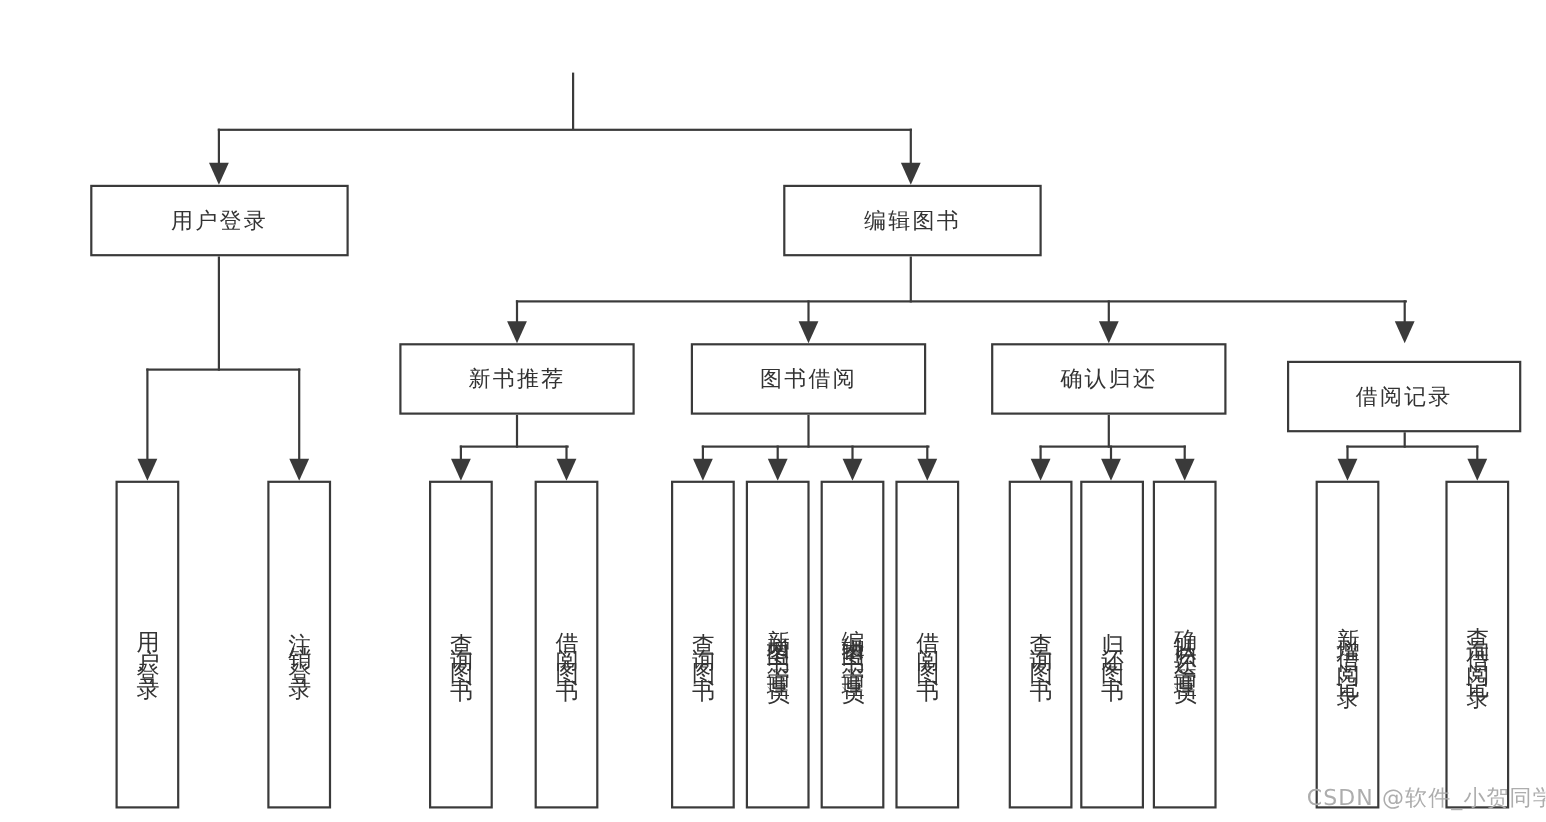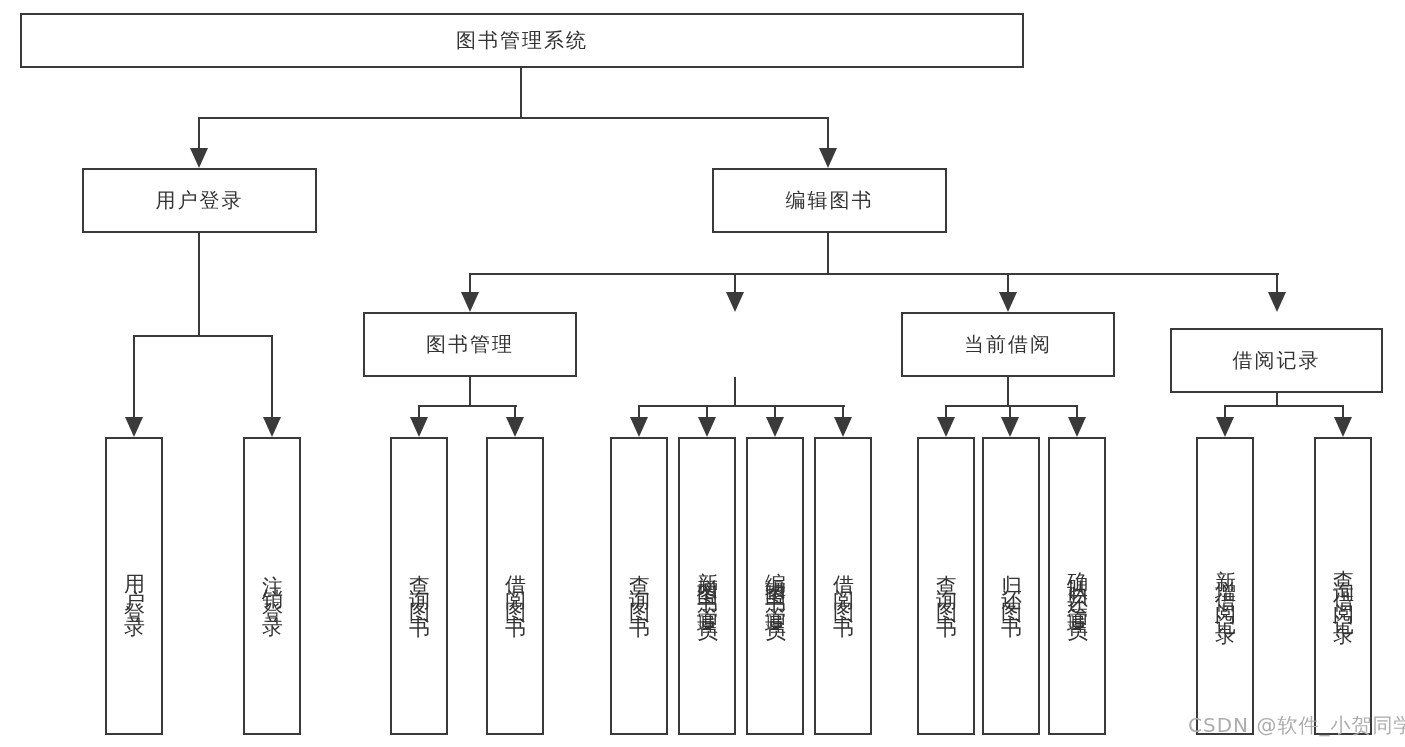--- a/index.html
+++ b/index.html
@@ -87,27 +87,27 @@
   <div class="v" style="left:1076px;top:405px;height:18px"></div>
   <div class="ah" style="left:1068px;top:417px"></div>
 
   <div class="v" style="left:1276px;top:377px;height:30px"></div>
   <div class="hl" style="left:1224px;top:405px;width:120px"></div>
   <div class="v" style="left:1224px;top:405px;height:18px"></div>
   <div class="ah" style="left:1216px;top:417px"></div>
   <div class="v" style="left:1342px;top:405px;height:18px"></div>
   <div class="ah" style="left:1334px;top:417px"></div>
 
-  <div class="node" style="left:20px;top:13px;width:1004px;height:55px">图书管理系统</div>
 
   <div class="node" style="left:82px;top:168px;width:235px;height:65px">用户登录</div>
   <div class="node" style="left:712px;top:168px;width:235px;height:65px">编辑图书</div>
 
-  <div class="node" style="left:363px;top:312px;width:214px;height:65px">图书管理</div>
-  <div class="node" style="left:901px;top:312px;width:214px;height:65px">当前借阅</div>
+  <div class="node" style="left:363px;top:312px;width:214px;height:65px">新书推荐</div>
+  <div class="node" style="left:628px;top:312px;width:214px;height:65px">图书借阅</div>
+  <div class="node" style="left:901px;top:312px;width:214px;height:65px">确认归还</div>
   <div class="node" style="left:1170px;top:328px;width:213px;height:65px">借阅记录</div>
 
   <div class="leaf" style="left:105px">
     <span style="letter-spacing: 14px;">用户登录</span>
     </div>
   <div class="leaf" style="left:243px">
     <span style="letter-spacing: 14px;">注销登录</span>
     </div>
 
   <div class="leaf" style="left:390px">

